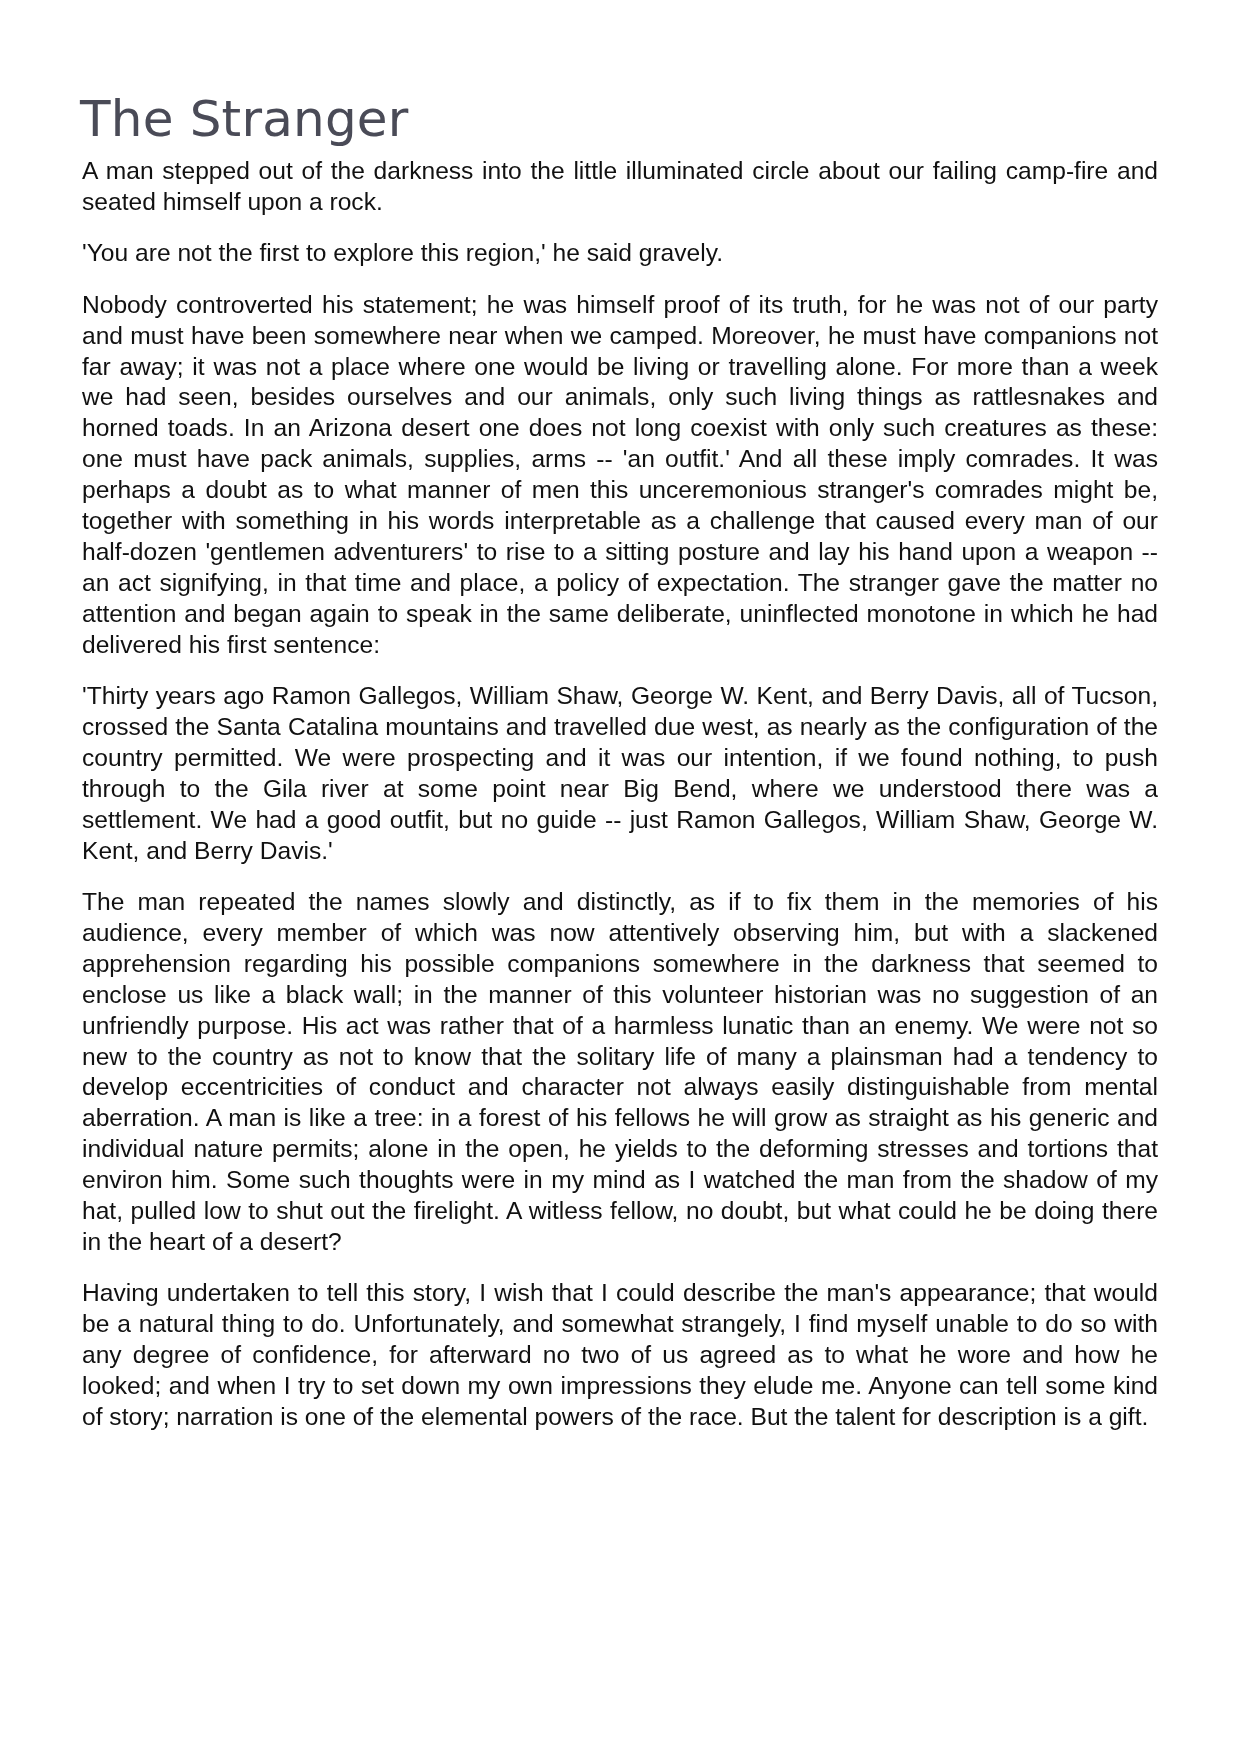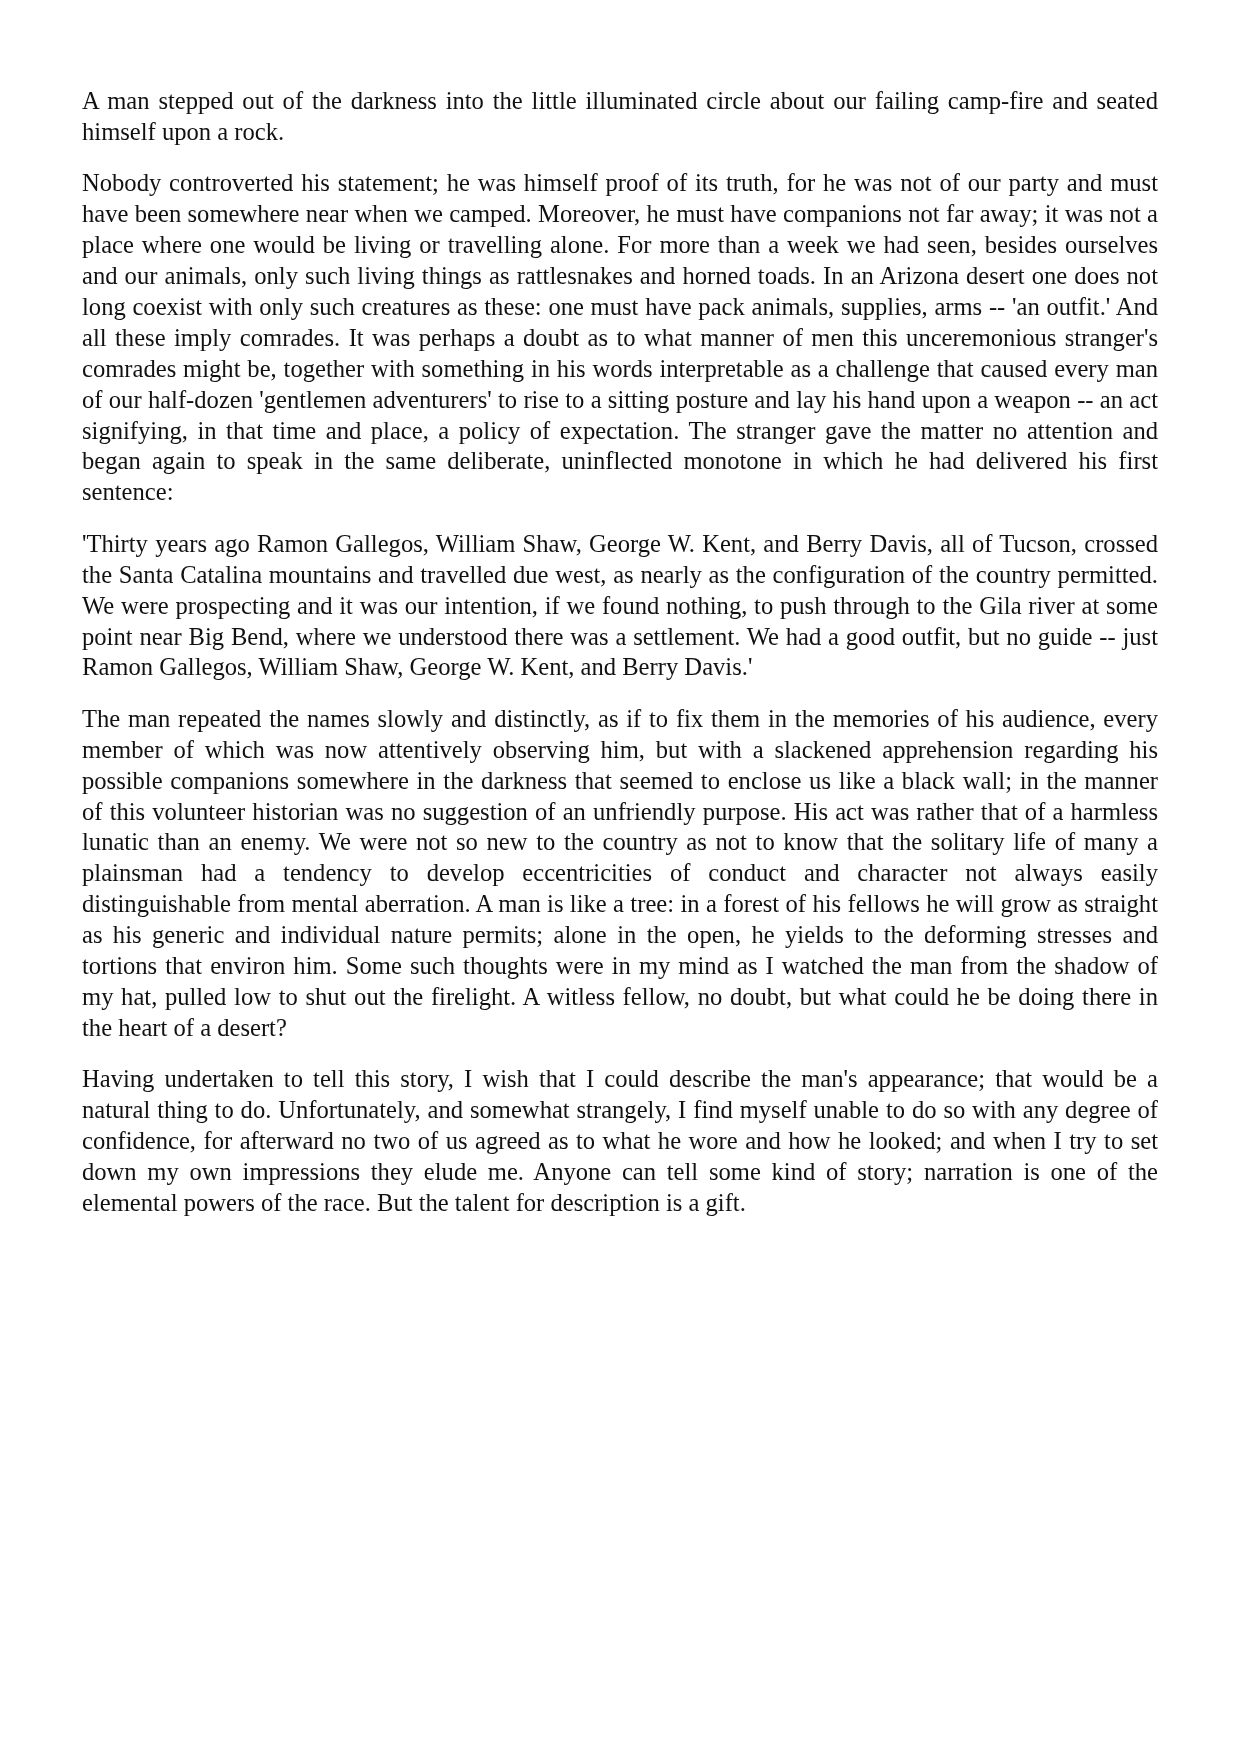--- a/index.html
+++ b/index.html
@@ -22,31 +22,33 @@
     h1.title {
       font-family: "DejaVu Sans", "Liberation Sans", sans-serif;
       font-weight: normal;
       font-size: 50px;
       line-height: 66px;
       color: #4a4b57;
       margin: 0 0 4px -2px;
       letter-spacing: 0.2px;
     }
     p.para {
-      font-family: Liberation Serif, serif;
+      font-family: Liberation Sans, sans-serif;
       font-size: 24.6px;
       line-height: 30.9px;
       color: #111111;
       text-align: justify;
       margin: 0 0 20.5px 0;
       hyphens: none;
     }
   </style>
 </head>
 <body>
 
 <div class="page">
+  <h1 class="title">The Stranger</h1>
   <p class="para">A man stepped out of the darkness into the little illuminated circle about our failing camp-fire and seated himself upon a rock.</p>
+  <p class="para">'You are not the first to explore this region,' he said gravely.</p>
   <p class="para">Nobody controverted his statement; he was himself proof of its truth, for he was not of our party and must have been somewhere near when we camped. Moreover, he must have companions not far away; it was not a place where one would be living or travelling alone. For more than a week we had seen, besides ourselves and our animals, only such living things as rattlesnakes and horned toads. In an Arizona desert one does not long coexist with only such creatures as these: one must have pack animals, supplies, arms -- 'an outfit.' And all these imply comrades. It was perhaps a doubt as to what manner of men this unceremonious stranger's comrades might be, together with something in his words interpretable as a challenge that caused every man of our half-dozen 'gentlemen adventurers' to rise to a sitting posture and lay his hand upon a weapon -- an act signifying, in that time and place, a policy of expectation. The stranger gave the matter no attention and began again to speak in the same deliberate, uninflected monotone in which he had delivered his first sentence:</p>
   <p class="para">'Thirty years ago Ramon Gallegos, William Shaw, George W. Kent, and Berry Davis, all of Tucson, crossed the Santa Catalina mountains and travelled due west, as nearly as the configuration of the country permitted. We were prospecting and it was our intention, if we found nothing, to push through to the Gila river at some point near Big Bend, where we understood there was a settlement. We had a good outfit, but no guide -- just Ramon Gallegos, William Shaw, George W. Kent, and Berry Davis.'</p>
   <p class="para">The man repeated the names slowly and distinctly, as if to fix them in the memories of his audience, every member of which was now attentively observing him, but with a slackened apprehension regarding his possible companions somewhere in the darkness that seemed to enclose us like a black wall; in the manner of this volunteer historian was no suggestion of an unfriendly purpose. His act was rather that of a harmless lunatic than an enemy. We were not so new to the country as not to know that the solitary life of many a plainsman had a tendency to develop eccentricities of conduct and character not always easily distinguishable from mental aberration. A man is like a tree: in a forest of his fellows he will grow as straight as his generic and individual nature permits; alone in the open, he yields to the deforming stresses and tortions that environ him. Some such thoughts were in my mind as I watched the man from the shadow of my hat, pulled low to shut out the firelight. A witless fellow, no doubt, but what could he be doing there in the heart of a desert?</p>
   <p class="para">Having undertaken to tell this story, I wish that I could describe the man's appearance; that would be a natural thing to do. Unfortunately, and somewhat strangely, I find myself unable to do so with any degree of confidence, for afterward no two of us agreed as to what he wore and how he looked; and when I try to set down my own impressions they elude me. Anyone can tell some kind of story; narration is one of the elemental powers of the race. But the talent for description is a gift.</p>
 </div>
 
 </body></html>

